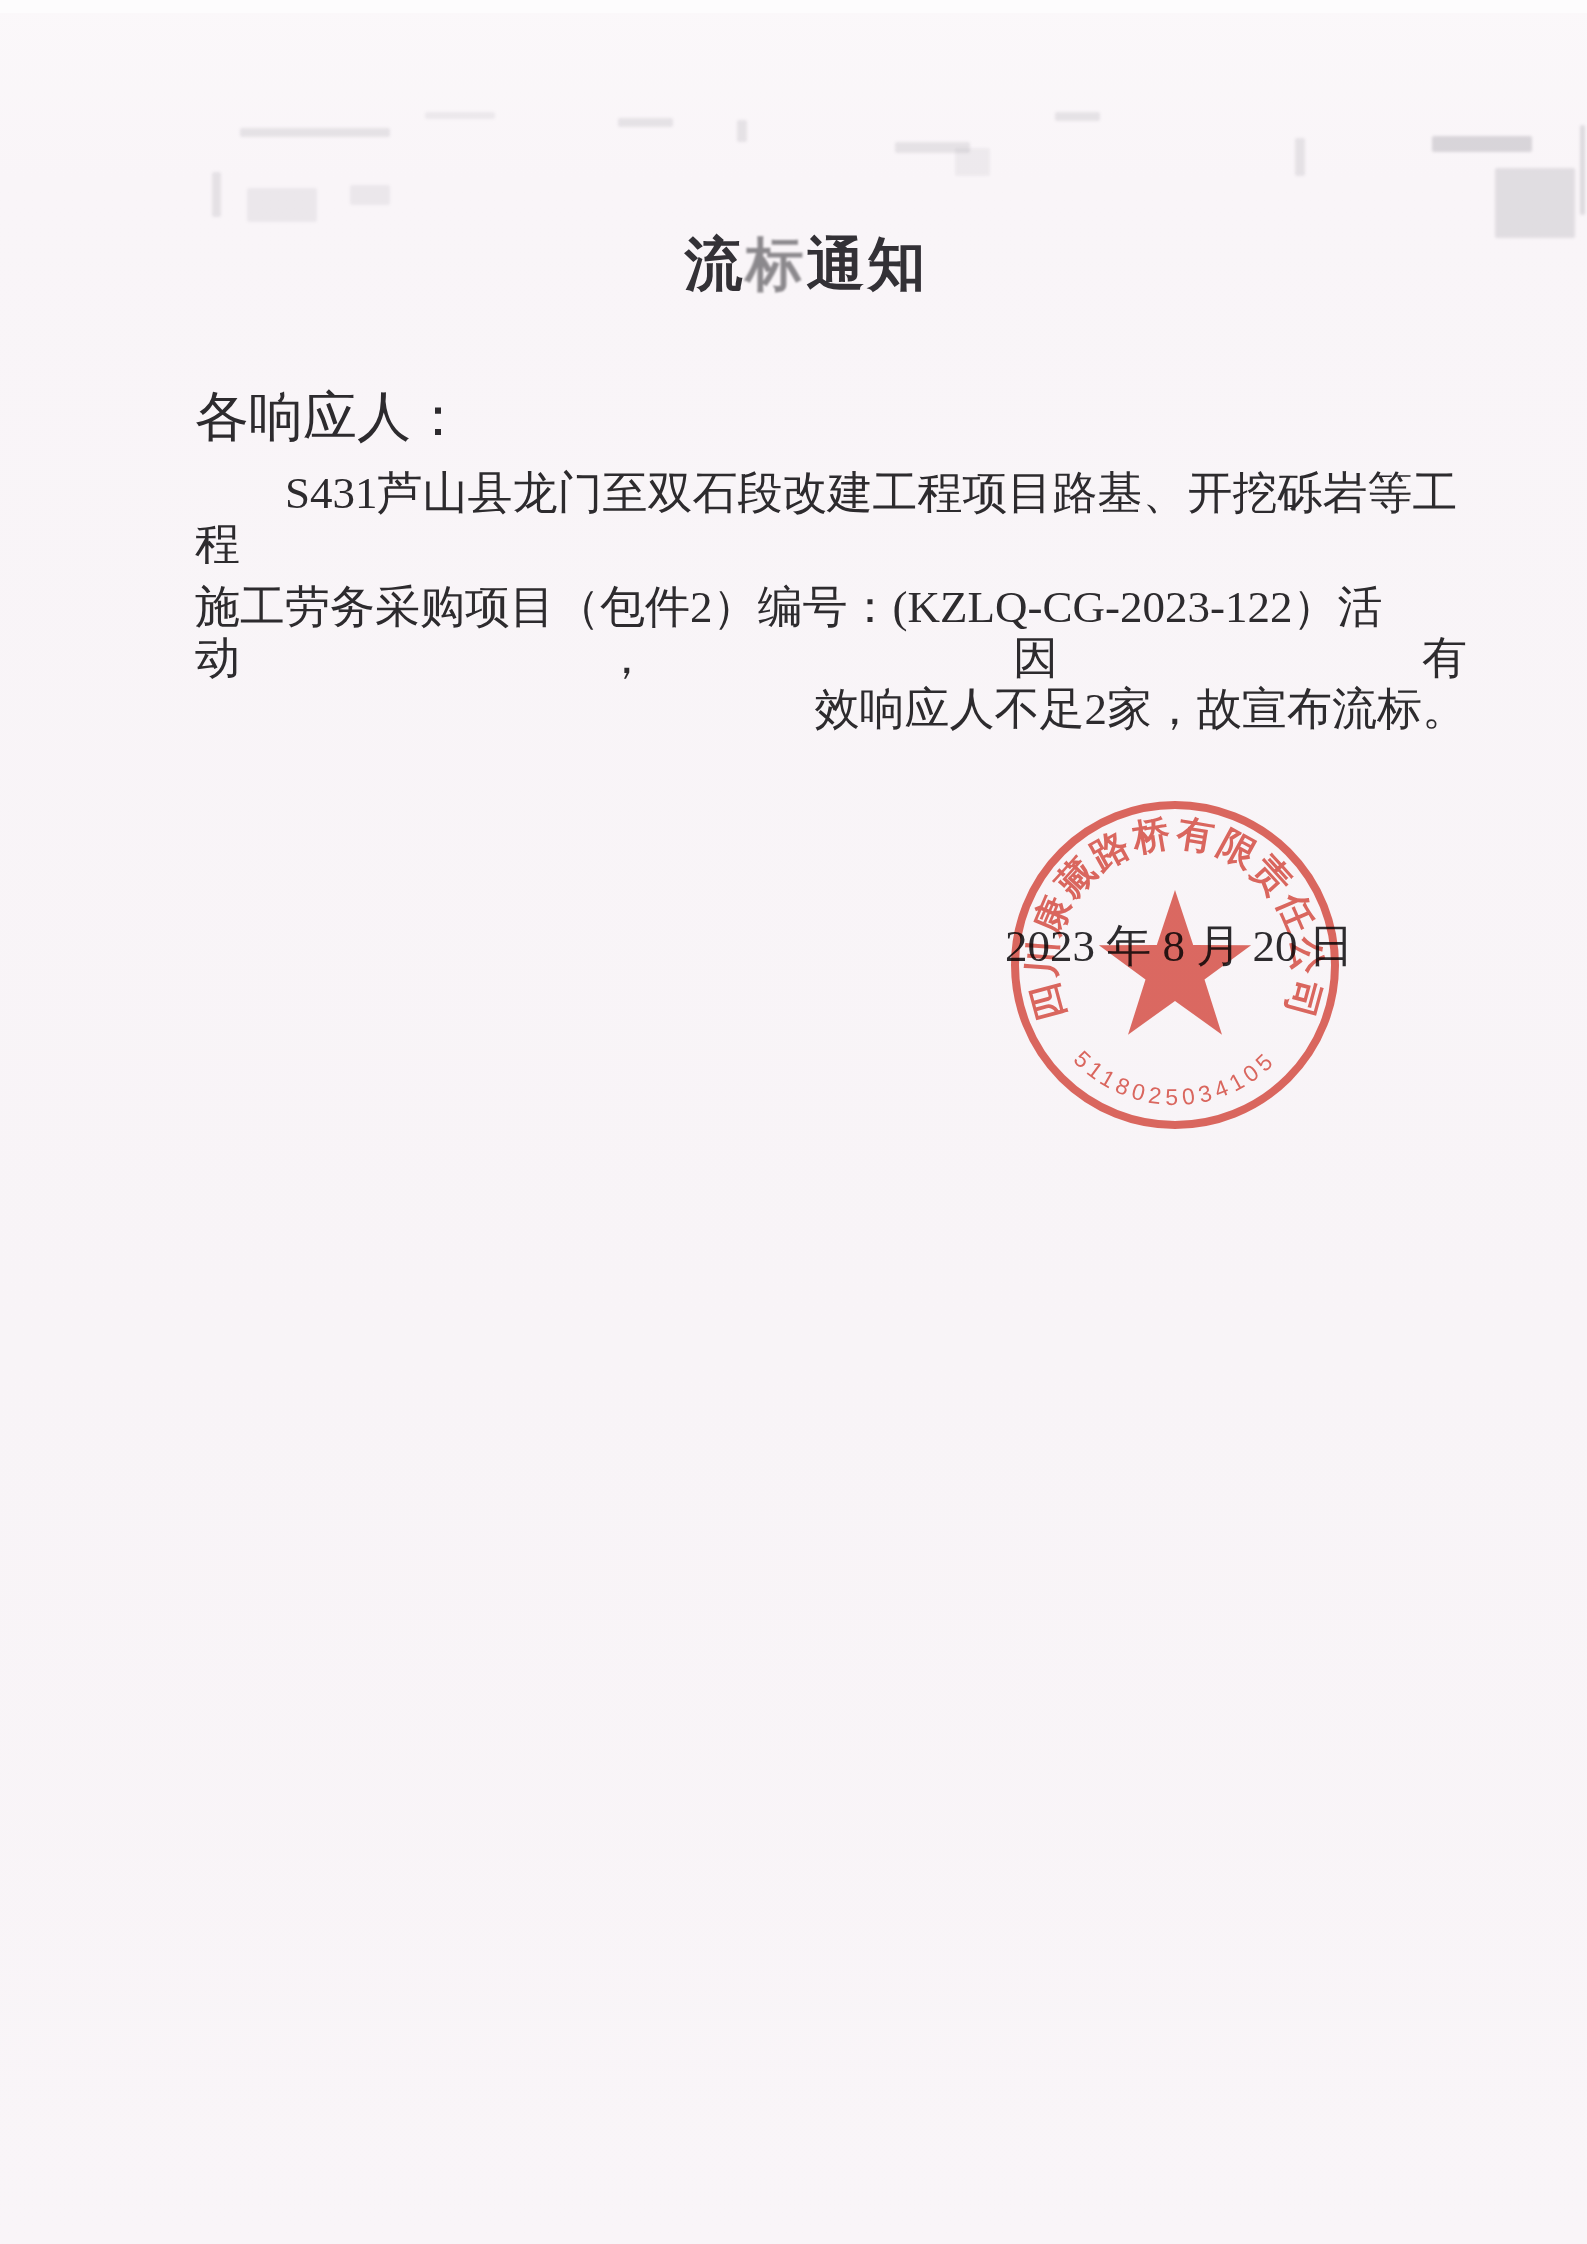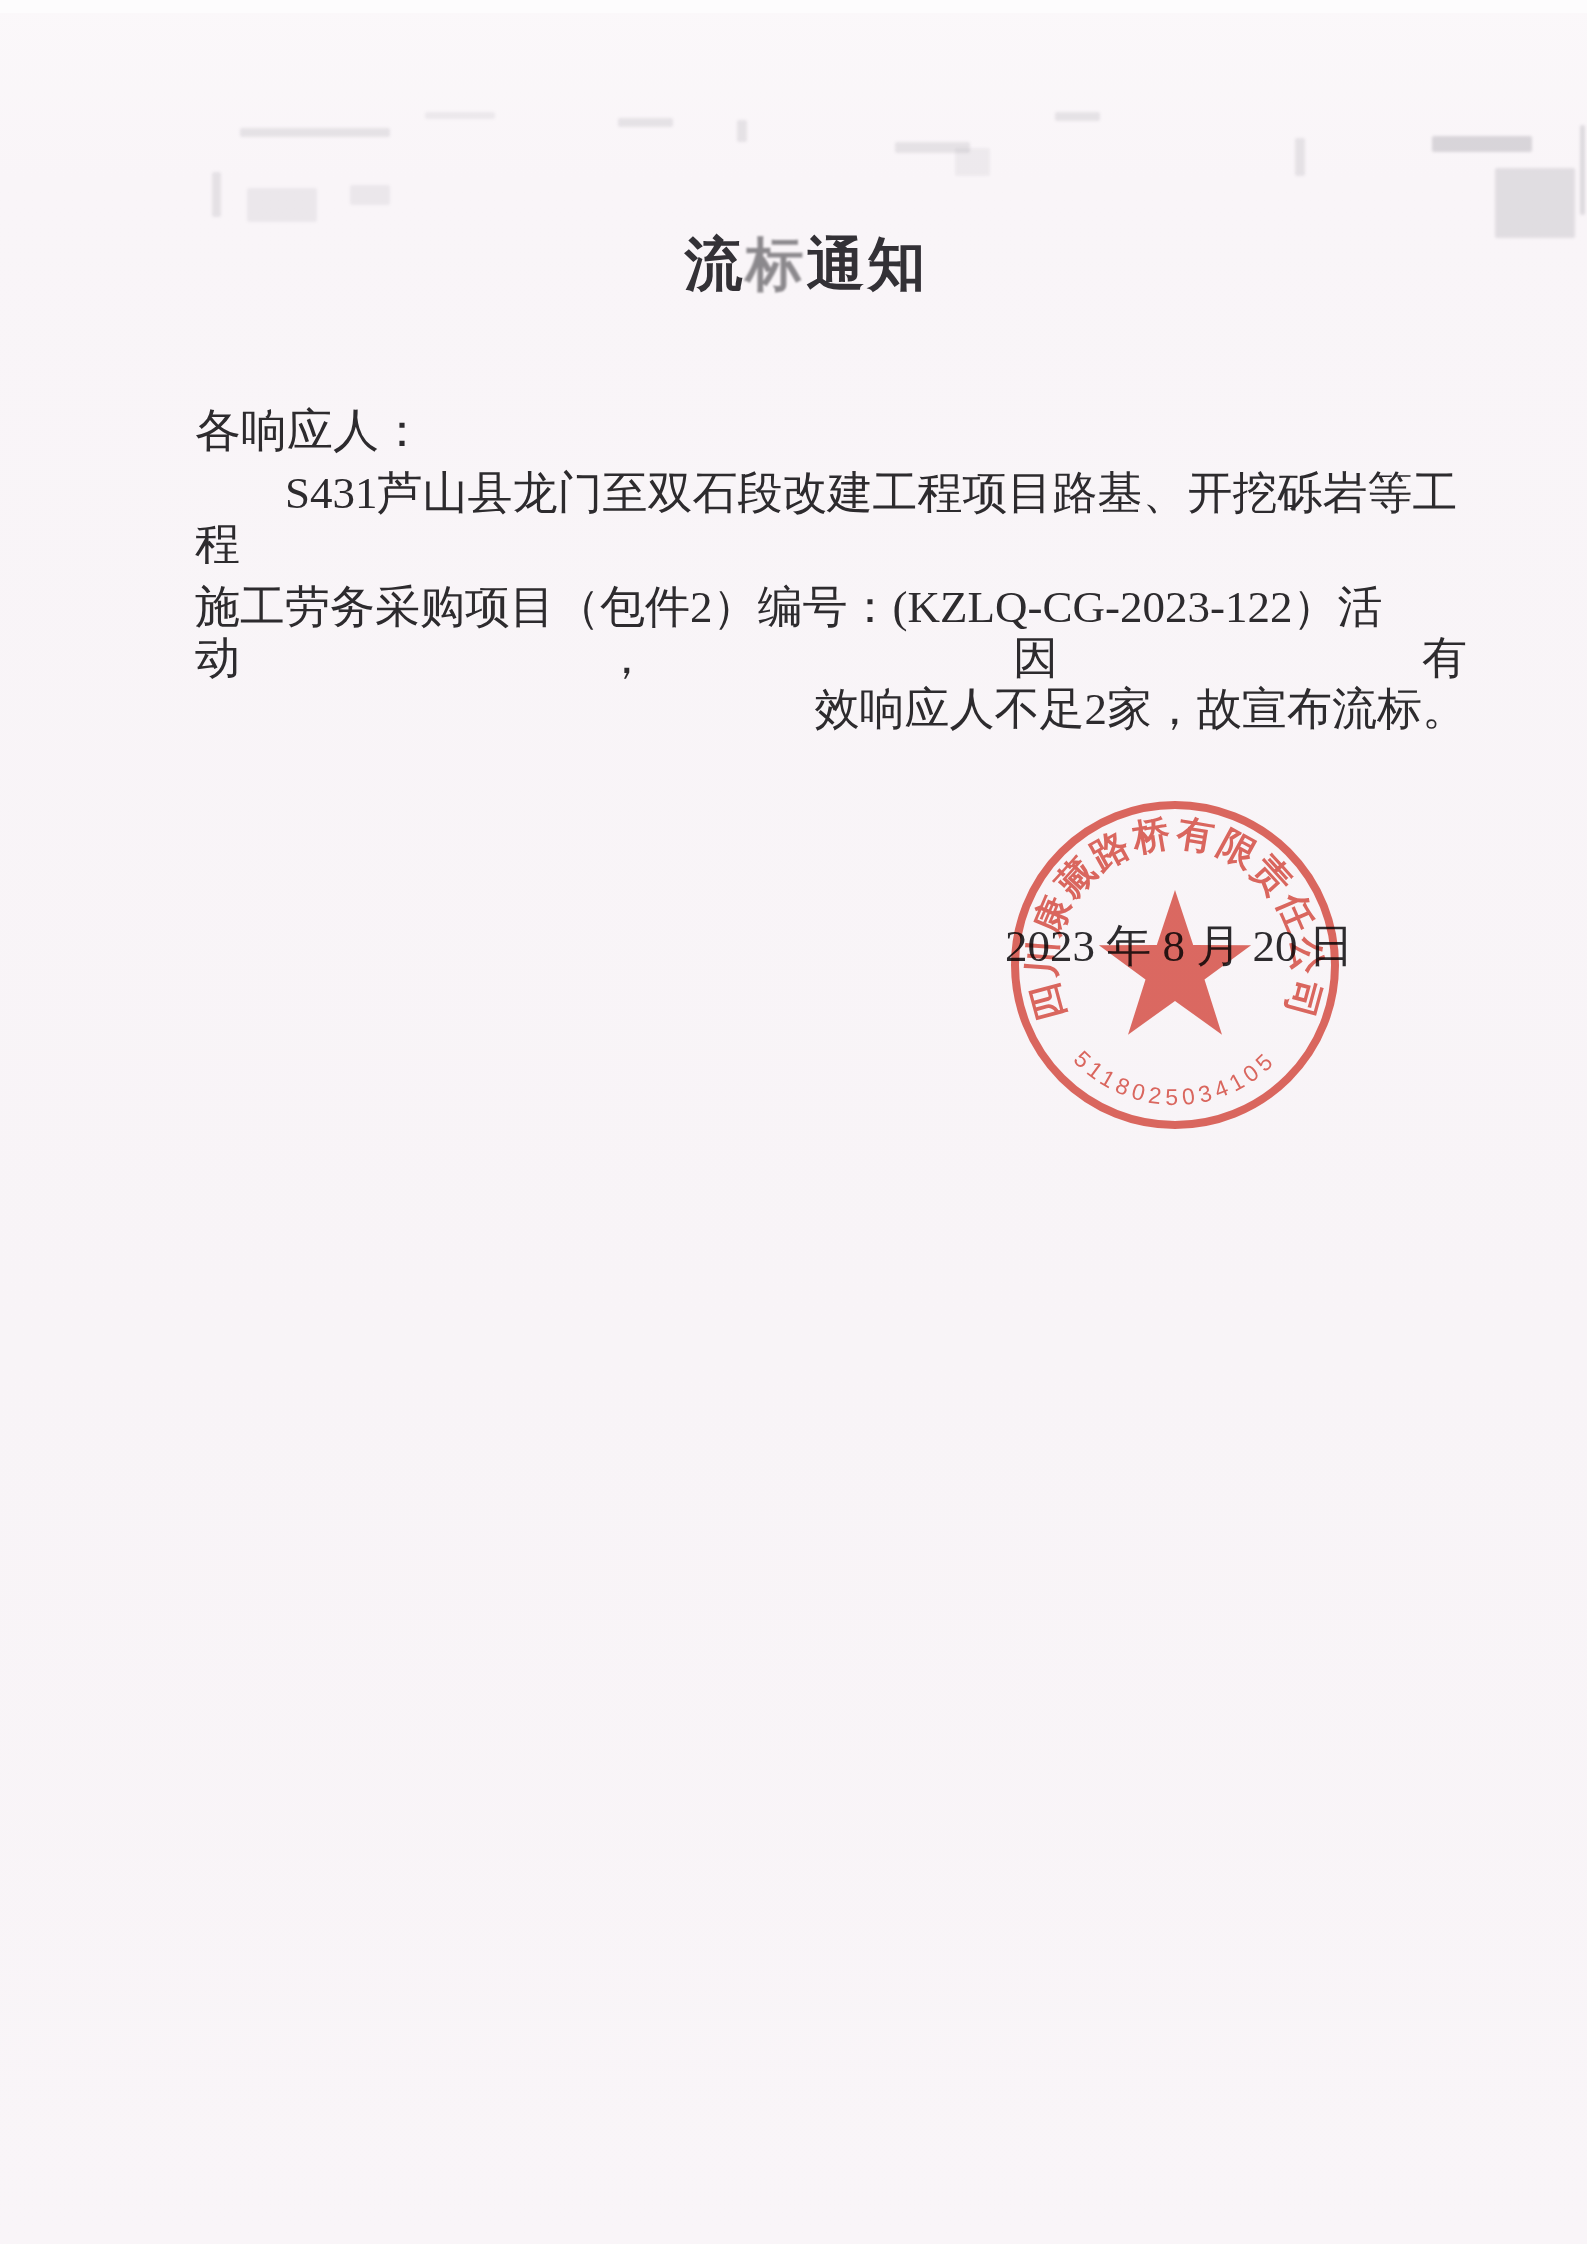--- a/index.html
+++ b/index.html
@@ -41,22 +41,22 @@
     letter-spacing: 3px;
     color: #333136;
   }
   .doc-title .faded {
     opacity: .55;
     filter: blur(1.2px);
   }
   .salutation {
     position: absolute;
     left: 195px;
-    top: 403px;
-    font-size: 46px;
+    top: 389px;
+    font-size: 54px;
     line-height: 56px;
   }
   .body-block {
     position: absolute;
     left: 195px;
     top: 468px;
     width: 1272px;
     font-size: 45px;
     line-height: 51px;
   }

